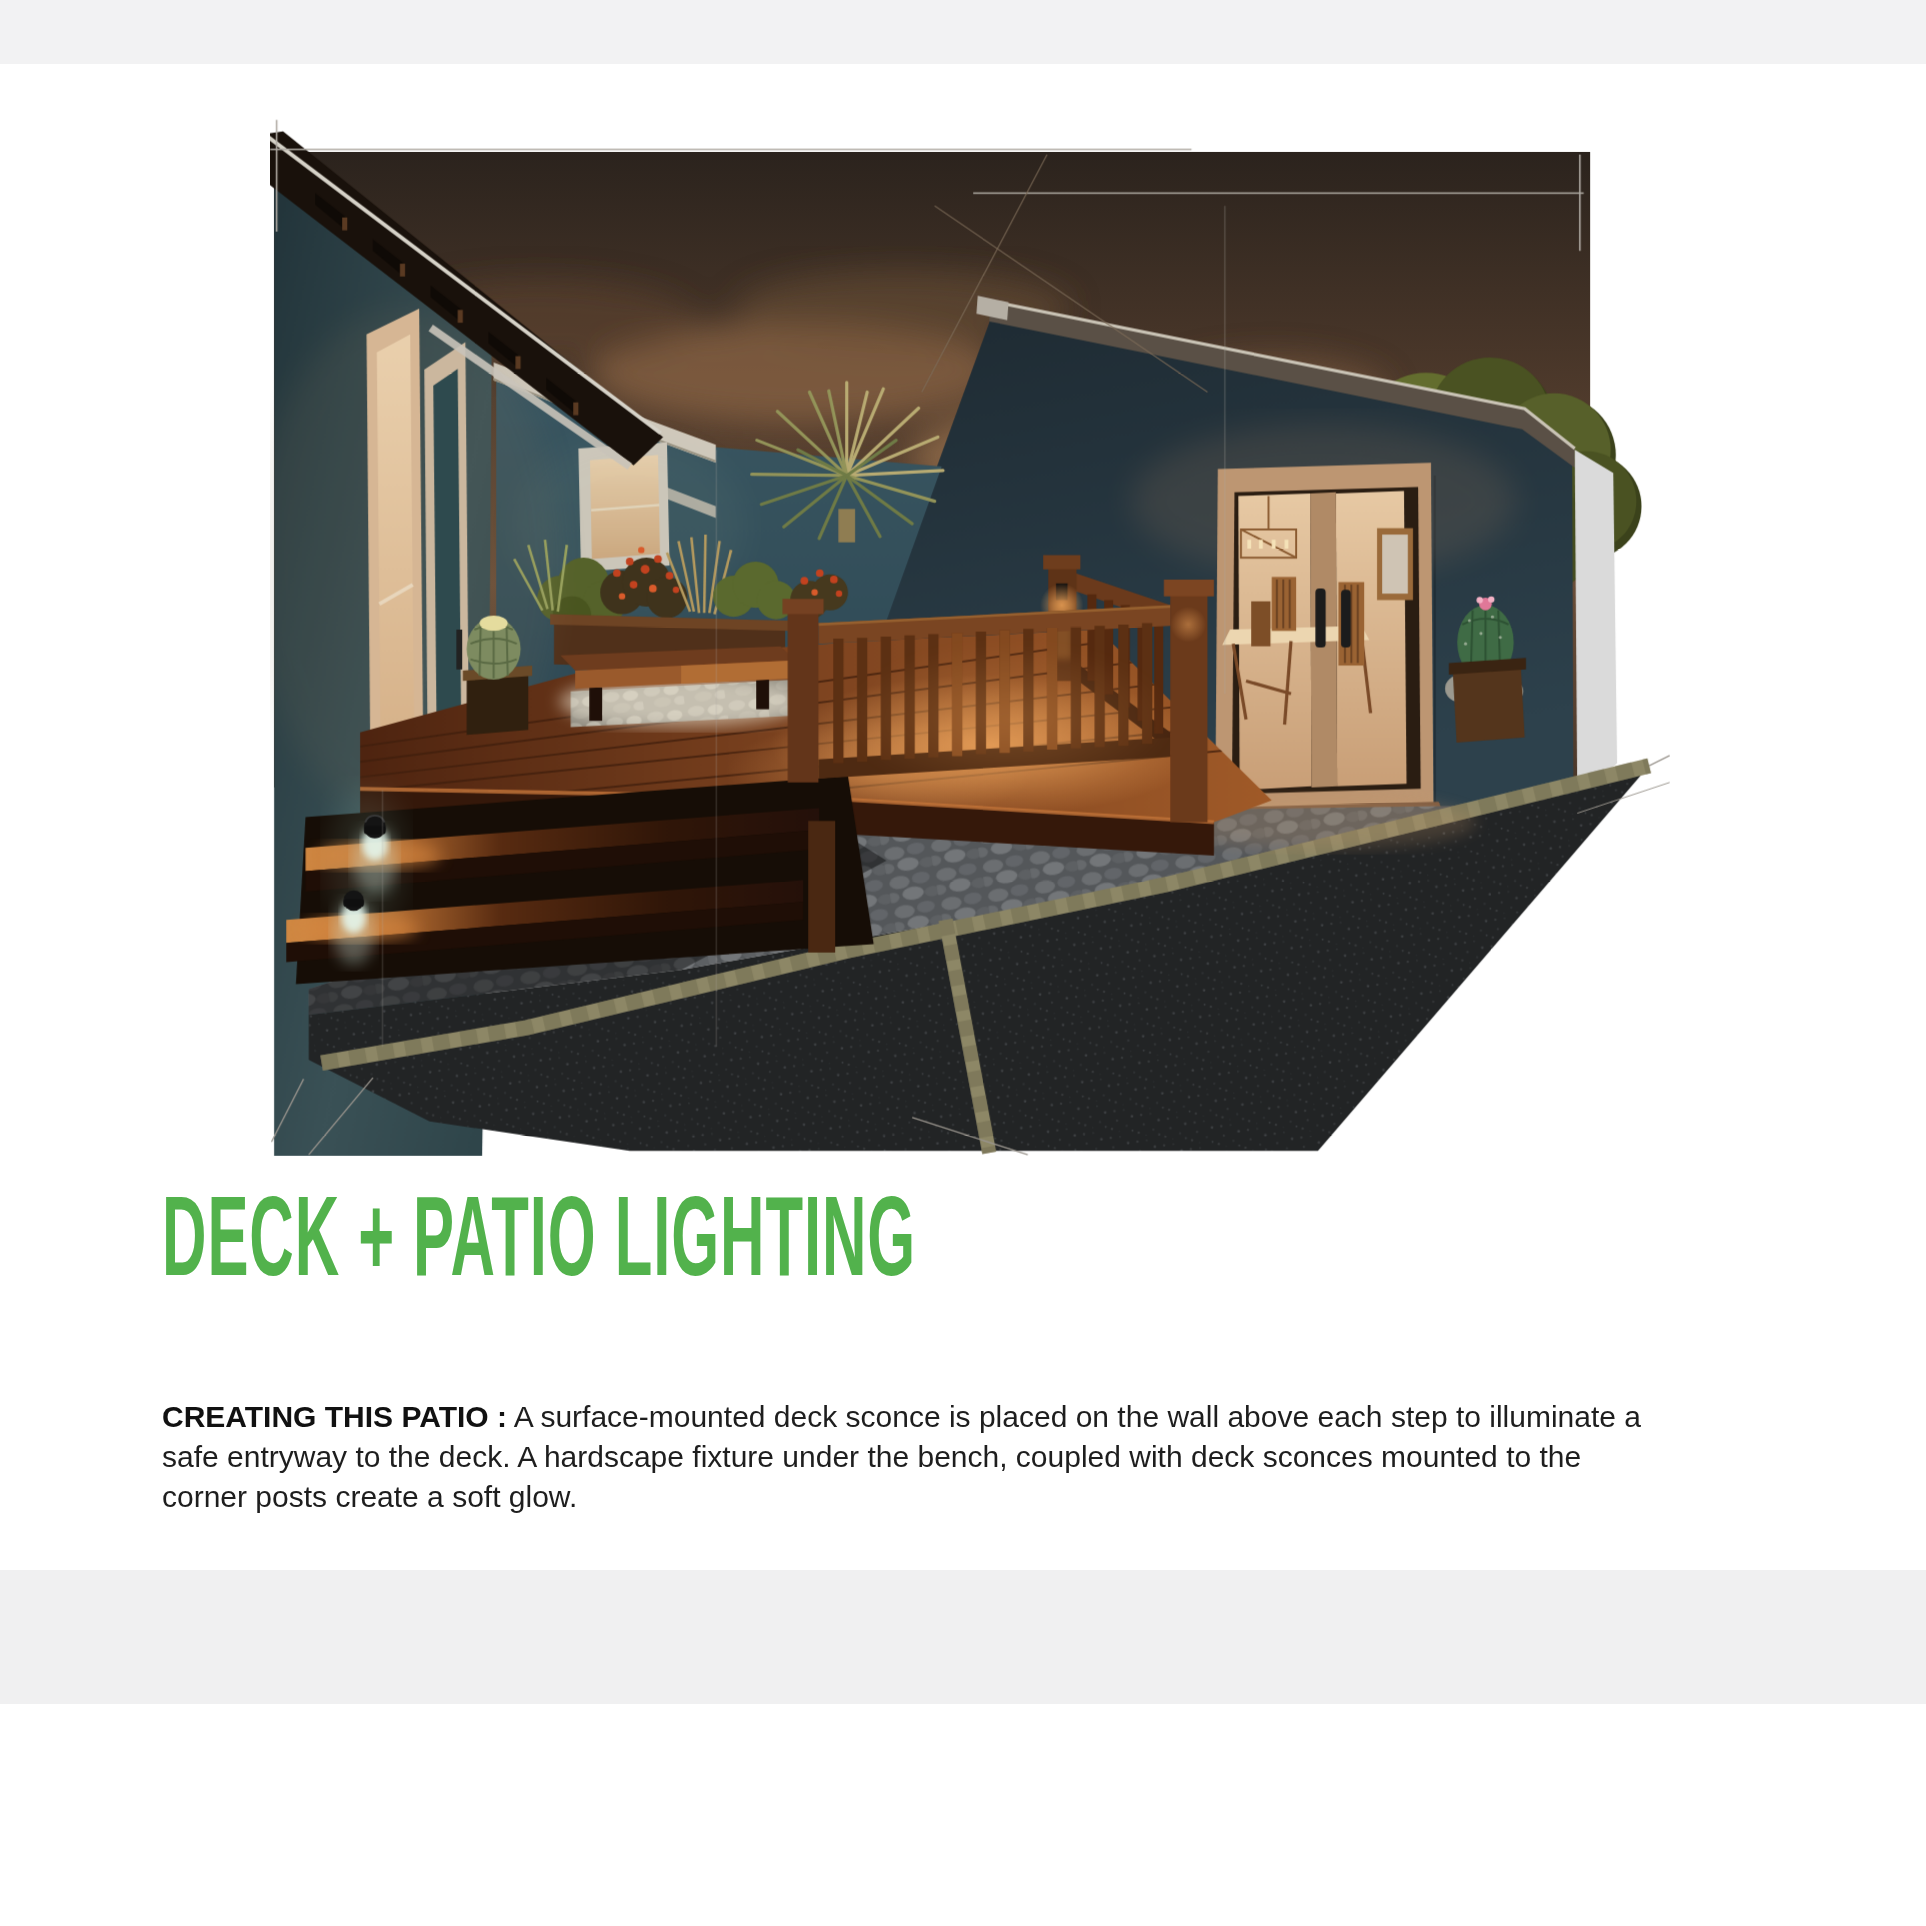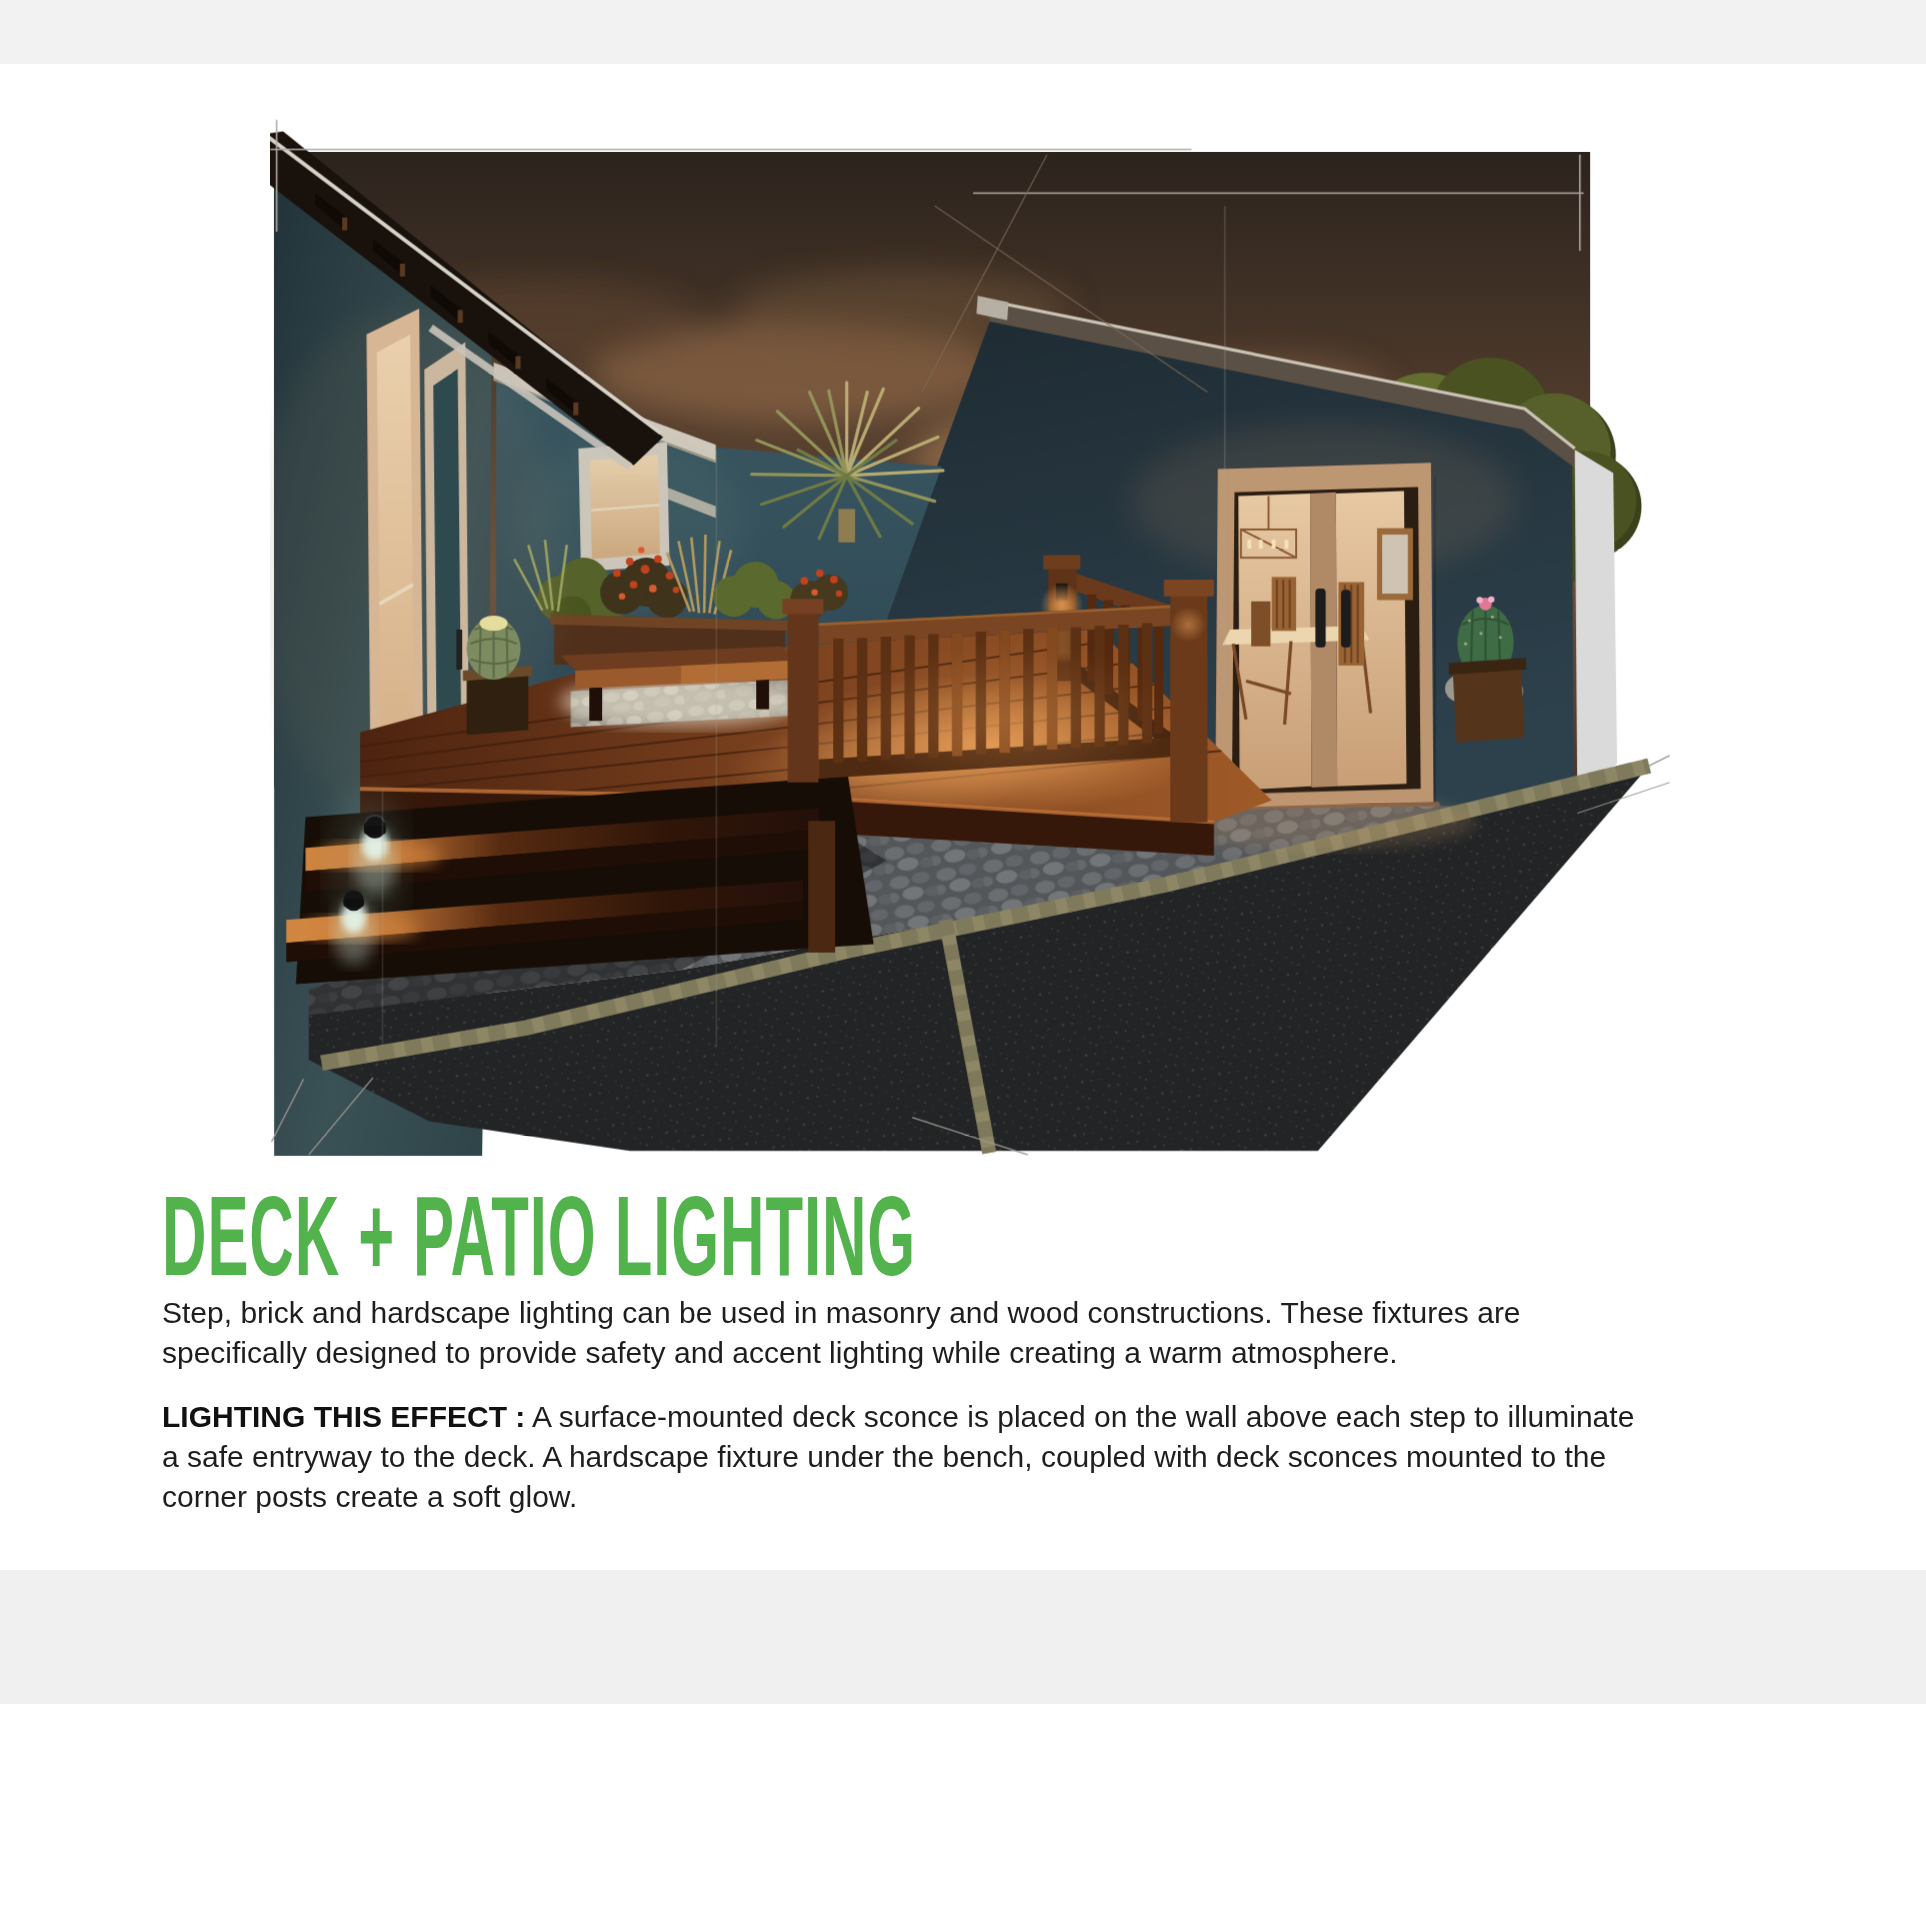--- a/index.html
+++ b/index.html
@@ -539,21 +539,20 @@
         <line x1="695" y1="520" x2="695" y2="1450" opacity="0.2"></line>
         <line x1="1487" y1="140" x2="1487" y2="900" opacity="0.25"></line>
         <line x1="175" y1="1050" x2="175" y2="1450" opacity="0.2"></line>
       </g>
     </svg>
   </div>
 
   <section class="copy">
     <h1 class="title">DECK + PATIO LIGHTING</h1>
   </section>
-  <p class="body-p" id="para1" style="left:162px;">Step, brick and hardscape lighting can be used in masonry and wood constructions. These fixtures are specifically designed to provide safety and accent lighting while creating a warm atmosphere.</p>
-  <p class="body-p" id="para2" style="left:162px;"><strong>LIGHTING THIS EFFECT :</strong> <span>A surface-mounted deck sconce is placed on the wall above each step to illuminate a safe entryway to the deck. A hardscape fixture under the bench, coupled with deck sconces mounted to the corner posts create a soft glow.</span></p>
+  <p class="body-p" id="para2" style="left:162px;"><strong>CREATING THIS PATIO :</strong> <span>A surface-mounted deck sconce is placed on the wall above each step to illuminate a safe entryway to the deck. A hardscape fixture under the bench, coupled with deck sconces mounted to the corner posts create a soft glow.</span></p>
 
   <footer class="footer">
     
     
   </footer>
 </div>
 
 
 </body></html>

